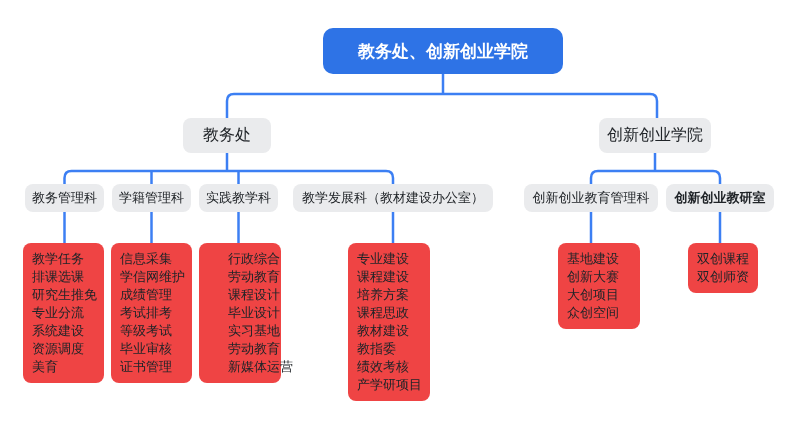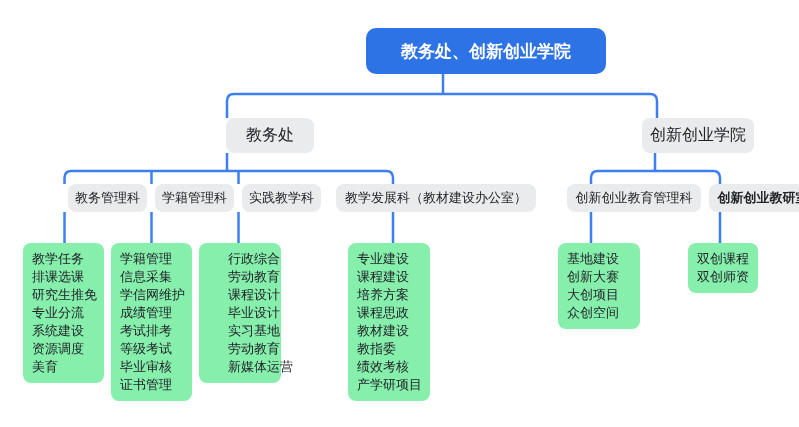--- a/index.html
+++ b/index.html
@@ -9,32 +9,32 @@
     background:#ffffff;
     font-family:"Liberation Sans","DejaVu Sans",sans-serif;
     overflow:hidden;
   }
   svg.wires{position:absolute;left:0;top:0;width:799px;height:427px;pointer-events:none;}
   svg.wires path{stroke:#3C7FF3;stroke-width:2.5;fill:none;}
   .node{
     position:absolute;
     display:flex;align-items:center;justify-content:center;
     background:#EAEBED;border-radius:8px;
-    color:#202428;white-space:nowrap;margin-left:43px;
+    color:#202428;white-space:nowrap;
   }
   .root{
     background:#2E73E6;color:#ffffff;
     font-size:17px;font-weight:bold;
     border-radius:10px;
   }
   .lvl2{font-size:16px;}
   .lvl3{font-size:13px;}
   .list{
     position:absolute;
-    background:#86efac;border-radius:8px;
+    background:#ef4444;border-radius:8px;
     color:#202428;
     padding:7px 0;
     box-sizing:border-box;
   }
   .list .item{
     display:block;
     font-size:13px;line-height:18px;
     padding-left:9px;white-space:nowrap;
   }
 </style>
@@ -95,21 +95,20 @@
     <span class="item">教学任务</span>
     <span class="item">排课选课</span>
     <span class="item">研究生推免</span>
     <span class="item">专业分流</span>
     <span class="item">系统建设</span>
     <span class="item">资源调度</span>
     <span class="item">美育</span>
   </div>
 
   <div class="list" style="left:111px;top:243px;width:81px;">
-    <span class="item">学籍管理</span>
     <span class="item">信息采集</span>
     <span class="item">学信网维护</span>
     <span class="item">成绩管理</span>
     <span class="item">考试排考</span>
     <span class="item">等级考试</span>
     <span class="item">毕业审核</span>
     <span class="item">证书管理</span>
   </div>
 
   <div class="list" style="left:199px;top:243px;width:82px;padding-left:20px;">

